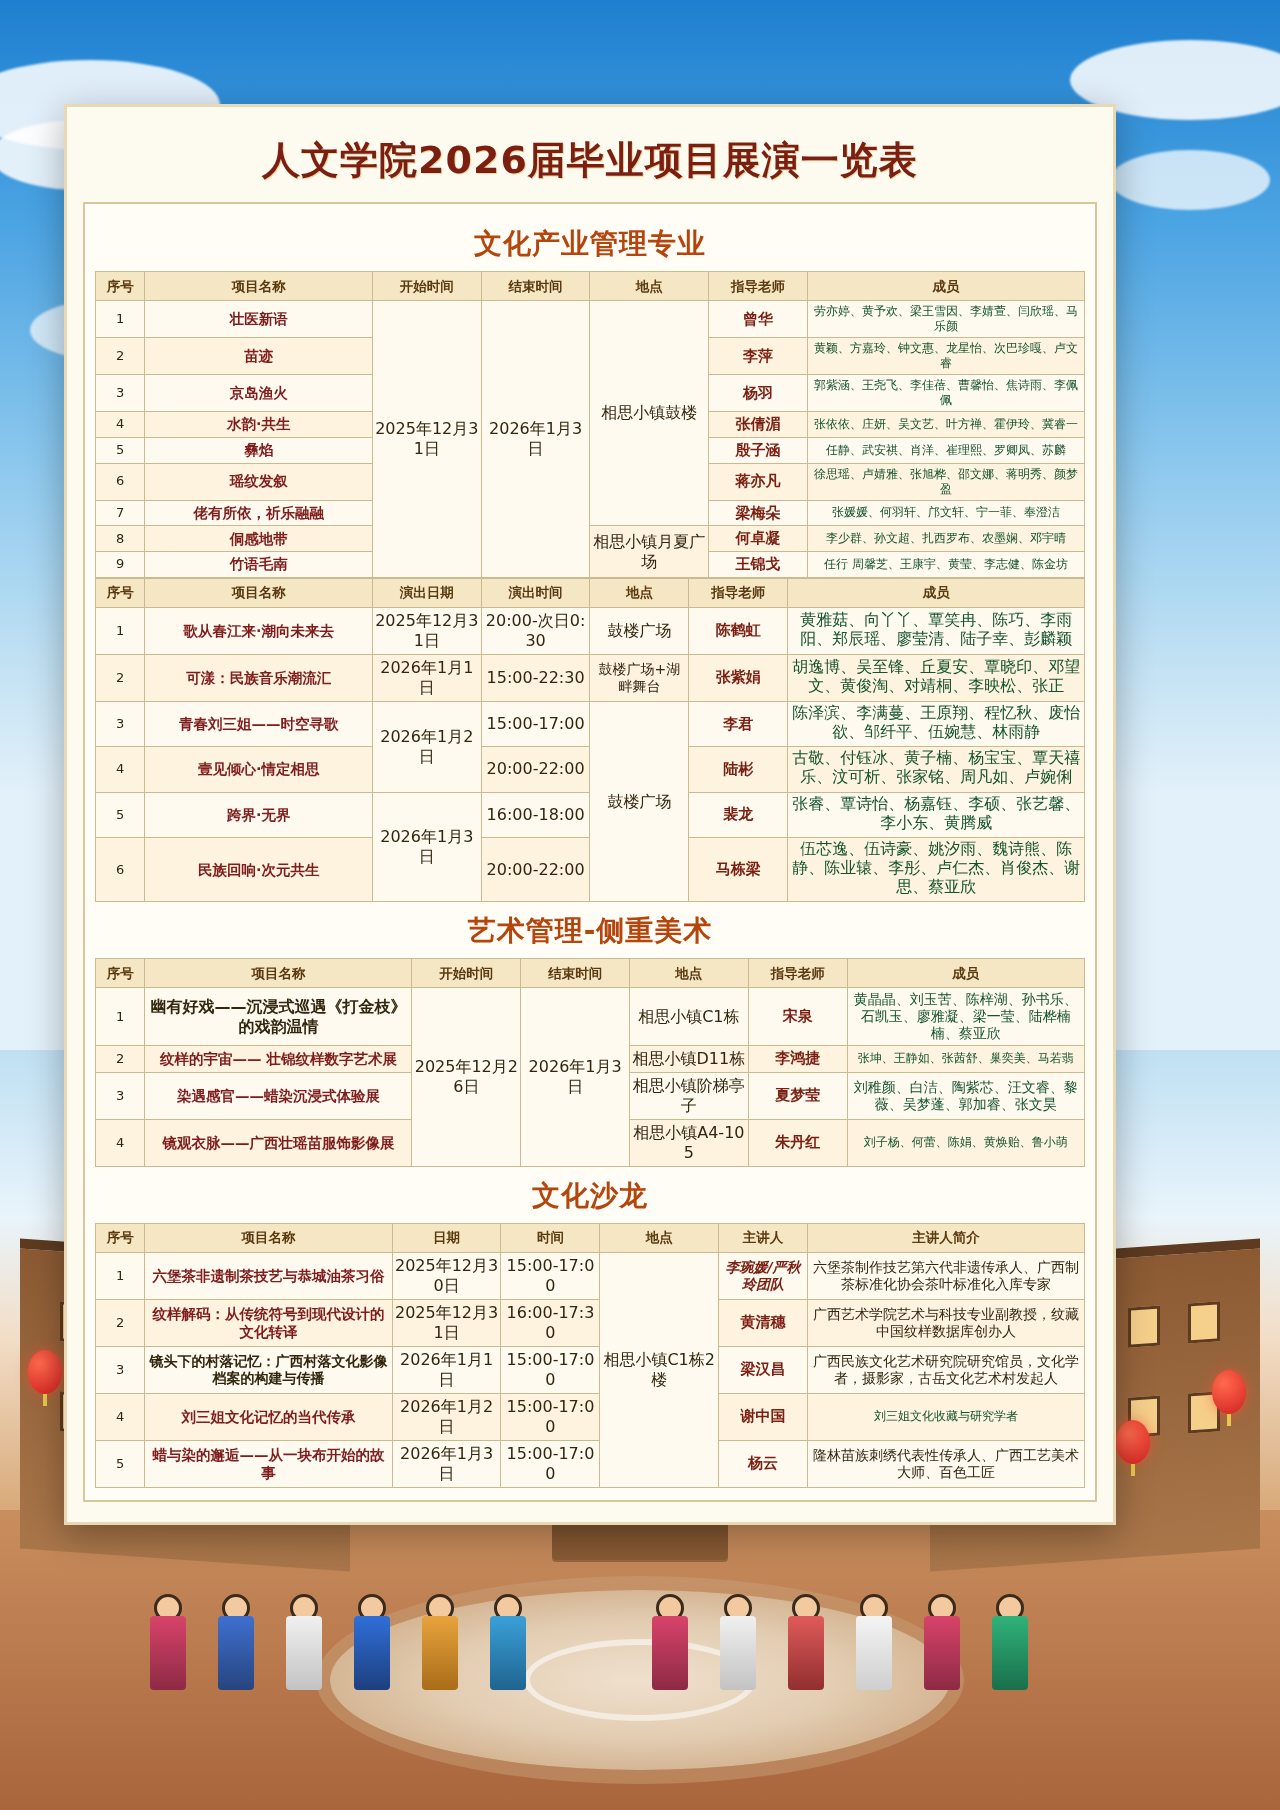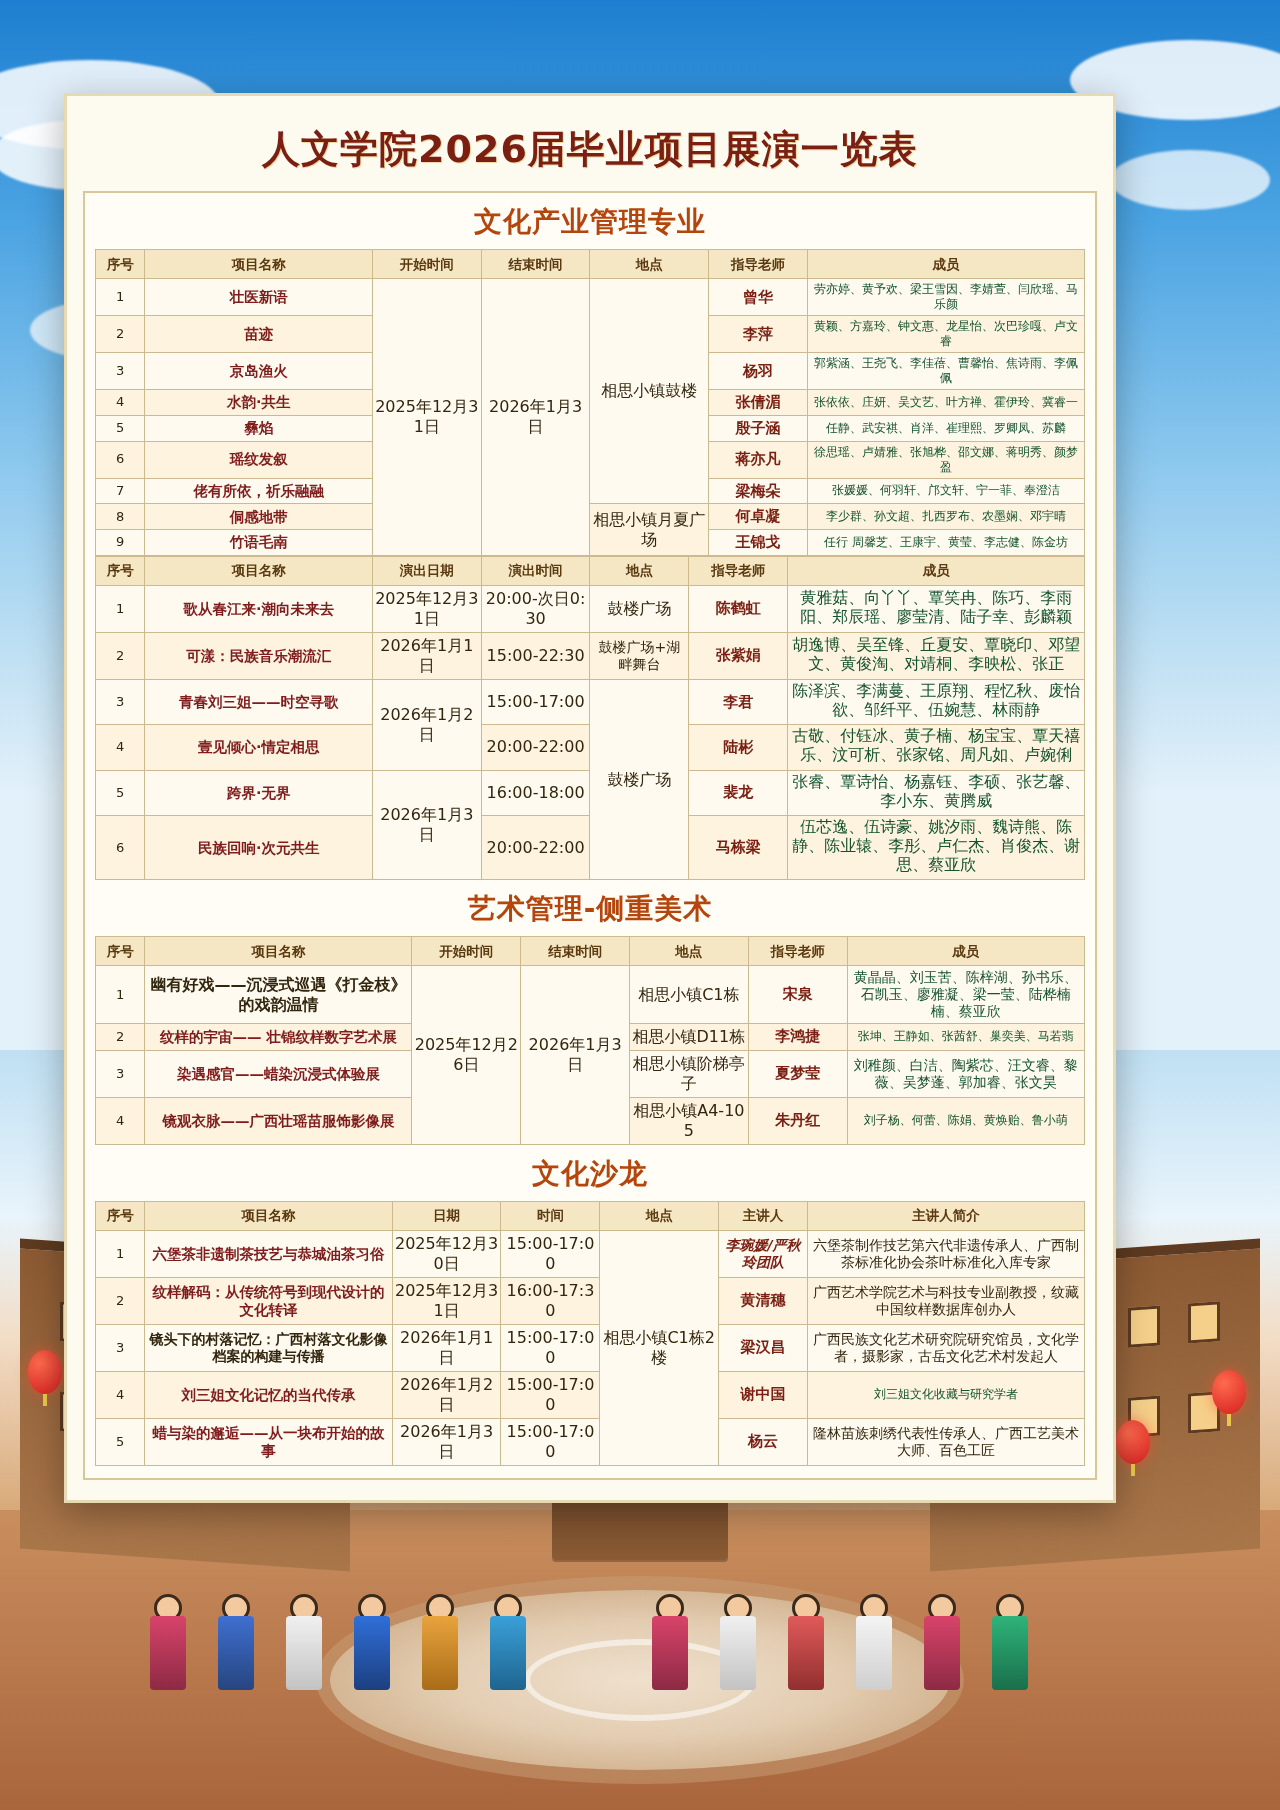--- a/index.html
+++ b/index.html
@@ -68,38 +68,38 @@
     width:4px;height:12px;background:#e8c84a;}
   .person{
     position:absolute;bottom:120px;width:36px;height:96px;border-radius:6px 6px 3px 3px;
   }
   .person .head{position:absolute;top:0;left:50%;transform:translateX(-50%);
     width:22px;height:22px;border-radius:50%;background:#f3c9a0;border:3px solid #3a2a1c;}
   .person .body{position:absolute;top:22px;left:0;right:0;bottom:0;border-radius:4px;}
 
   
   .poster{
-    position:absolute;left:64px;top:93px;width:1052px;
+    position:absolute;left:64px;top:104px;width:1052px;
     background:#fdfaf0;
     border:3px solid #e8d9b5;
     box-shadow:0 10px 34px rgba(0,0,0,.30);
     padding:14px 16px 20px;
     box-sizing:border-box;
   }
   .poster-title{
     text-align:center;
     font-size:38px;font-weight:bold;color:#7a1f12;
     letter-spacing:1px;
     padding:14px 0 16px;
     text-shadow:1px 1px 0 #f0d6a0;
   }
   .panel{
     border:2px solid #d9c79c;
     background:#fffdf6;
-    padding:0 10px 12px;
+    padding:11px 10px 12px;
   }
   .section-title{
     text-align:center;font-size:28px;font-weight:bold;color:#b3450d;
     padding:10px 0 8px;letter-spacing:1px;
   }
   table{
     width:100%;border-collapse:collapse;table-layout:fixed;
     font-size:13px;color:#33260f;
   }
   th,td{

